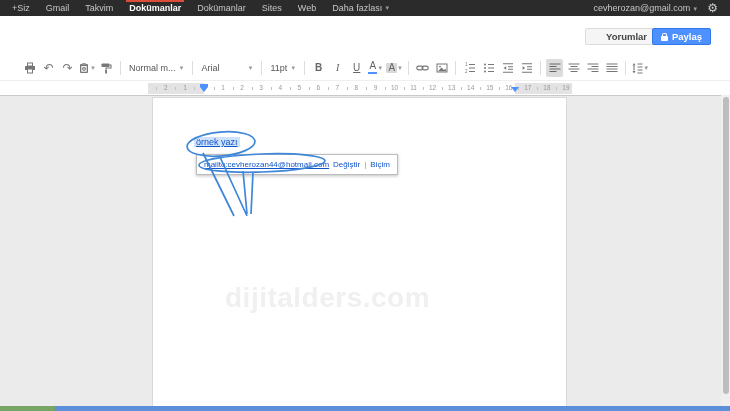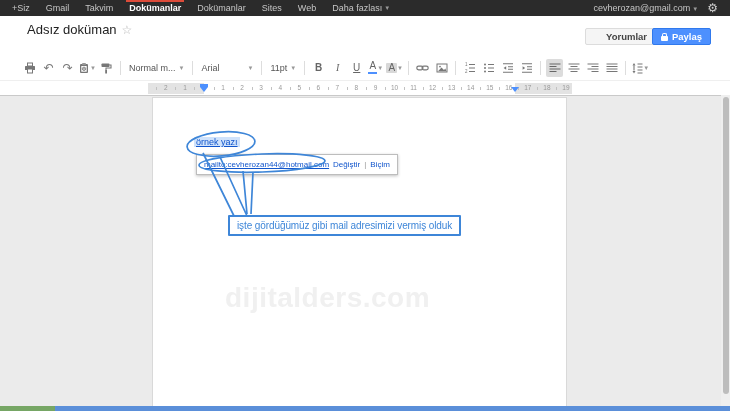--- a/index.html
+++ b/index.html
@@ -116,23 +116,20 @@
         <span class="tb-link">Web</span>
         <span class="tb-link">Daha fazlası<span class="caret">▼</span></span>
       </div>
     <div class="tb-right">
       <span class="tb-email"><span>cevherozan@gmail.com</span><span class="caret">▼</span></span>
       <span class="gear">⚙</span>
     </div>
   </div>
 
   <div class="header">
-    <div class="doc-title">
-      <span>Adsız doküman</span><span class="star">☆</span>
-    </div>
     <div class="btn btn-comments">
       <span>Yorumlar</span>
       <span class="caret">▼</span>
     </div>
     <div class="btn btn-share">
       <span class="lock"></span>
       <span>Paylaş</span>
     </div>
   </div>
 
@@ -307,21 +304,20 @@
   </div>
 
   <svg class="annotations" viewBox="0 0 730 411">
     <g fill="none" style="stroke:var(--annotation-blue);" stroke-width="1.7">
       <ellipse cx="221" cy="144" rx="34" ry="12" transform="rotate(-5 221 144)"></ellipse>
       <ellipse cx="262" cy="163" rx="63" ry="9" transform="rotate(-2 262 163)"></ellipse>
       <path d="M203 153 L234 216 M220 157 L247 216 M243 171 L247 214 M253 172 L251 214"></path>
     </g>
   </svg>
 
-  <div class="callout">işte gördüğümüz gibi mail adresimizi vermiş olduk</div>
 
   <div class="scroll-track">
     <div class="scroll-thumb"></div>
   </div>
 
   <div class="bottom-bar">
     <div class="bb-green"></div>
     <div class="bb-blue"></div>
   </div>
 

